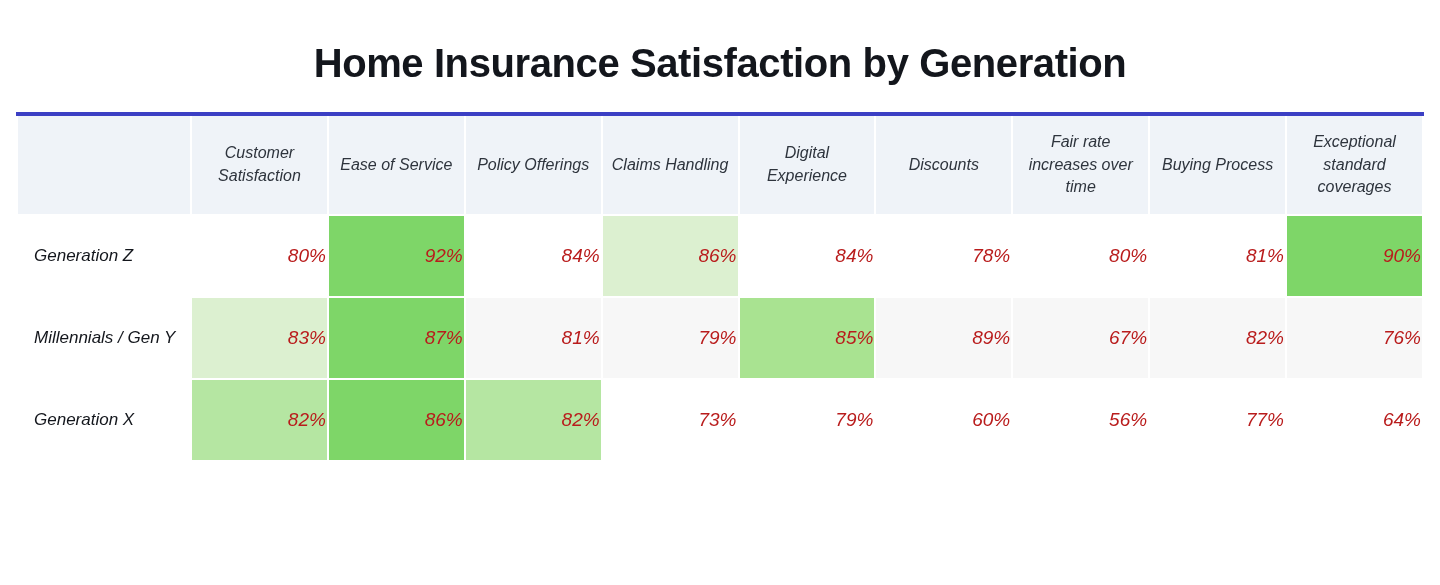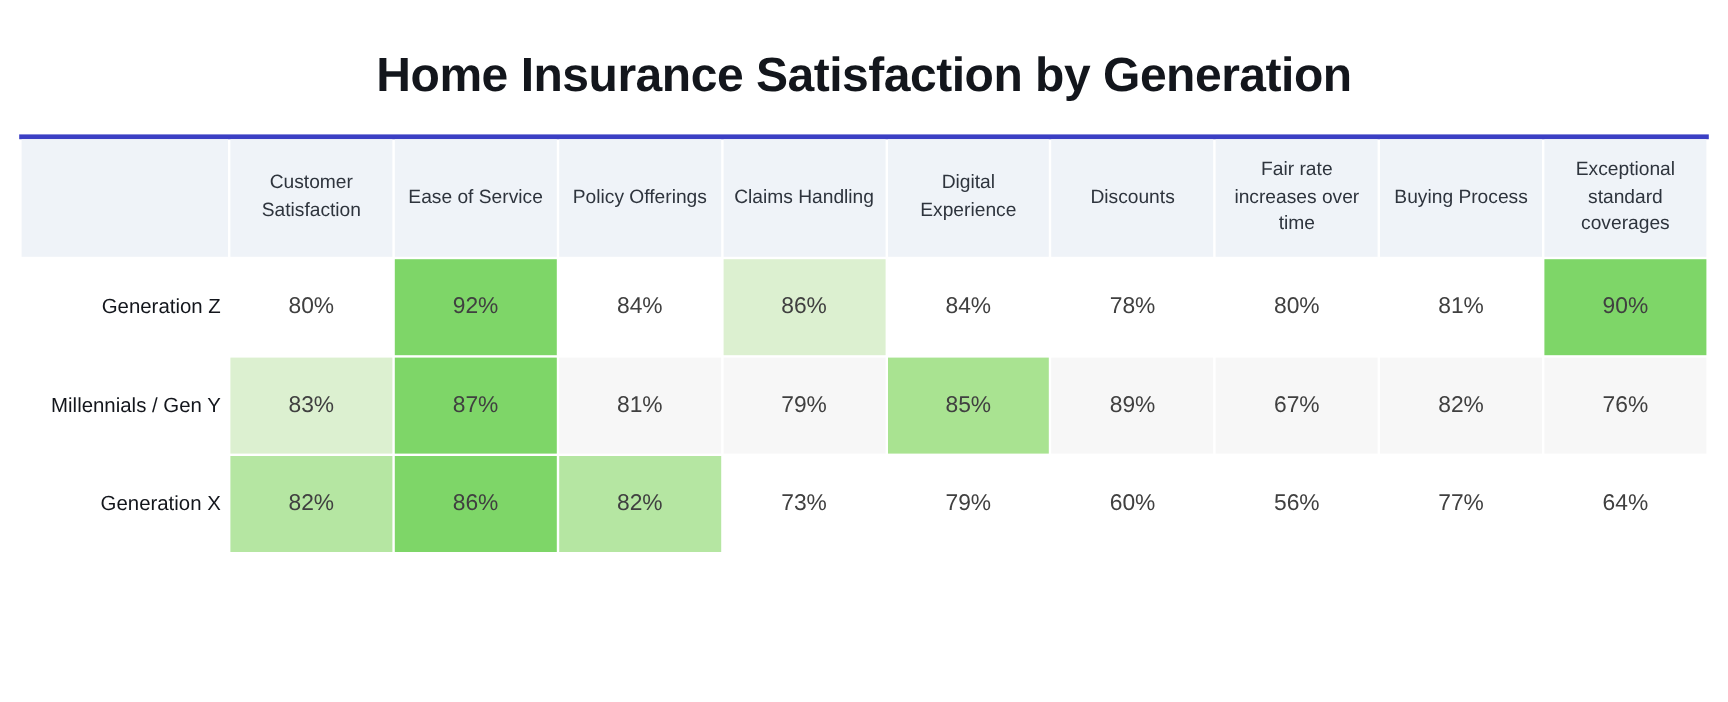--- a/index.html
+++ b/index.html
@@ -33,20 +33,21 @@
     line-height: 1.15;
   }
 
   
   .table-wrap {
     margin: 0 auto;
     width: 1408px;       
     padding: 0;
     box-sizing: border-box;
     margin-top: 26px;
+    font-style: italic;
   }
 
   .rule {
     height: 4px;
     background: #3b3fc4;
     width: 100%;
   }
 
   table.matrix {
     border-collapse: separate;
@@ -74,38 +75,38 @@
     background: #eff3f8;
     width: 172px;
   }
 
   
   tbody th.rowlabel {
     background: #ffffff;
     font-size: 17px;
     font-weight: 500;
     color: #13161c;
-    text-align: right;
+    text-align: left;
     vertical-align: middle;
     padding-left: 16px;
     padding-right: 6px;
     width: 172px;
     line-height: 1.35;
     border: 0;
     box-sizing: border-box;
   }
 
   
   tbody td {
     height: 80px;
-    text-align: center;
+    text-align: right;
     vertical-align: middle;
     font-size: 19px;
     font-weight: 500;
-    color: #404040;
+    color: #b91c1c;
     border: 0;
     box-sizing: border-box;
   }
 
   
   td.lvl-none  { background: #ffffff; }
   td.lvl-grey  { background: #f7f7f7; }
   td.lvl-pale  { background: #dcf0d0; }
   td.lvl-mid   { background: #b5e6a2; }
   td.lvl-light { background: #a9e391; margin-top: 41px; }

